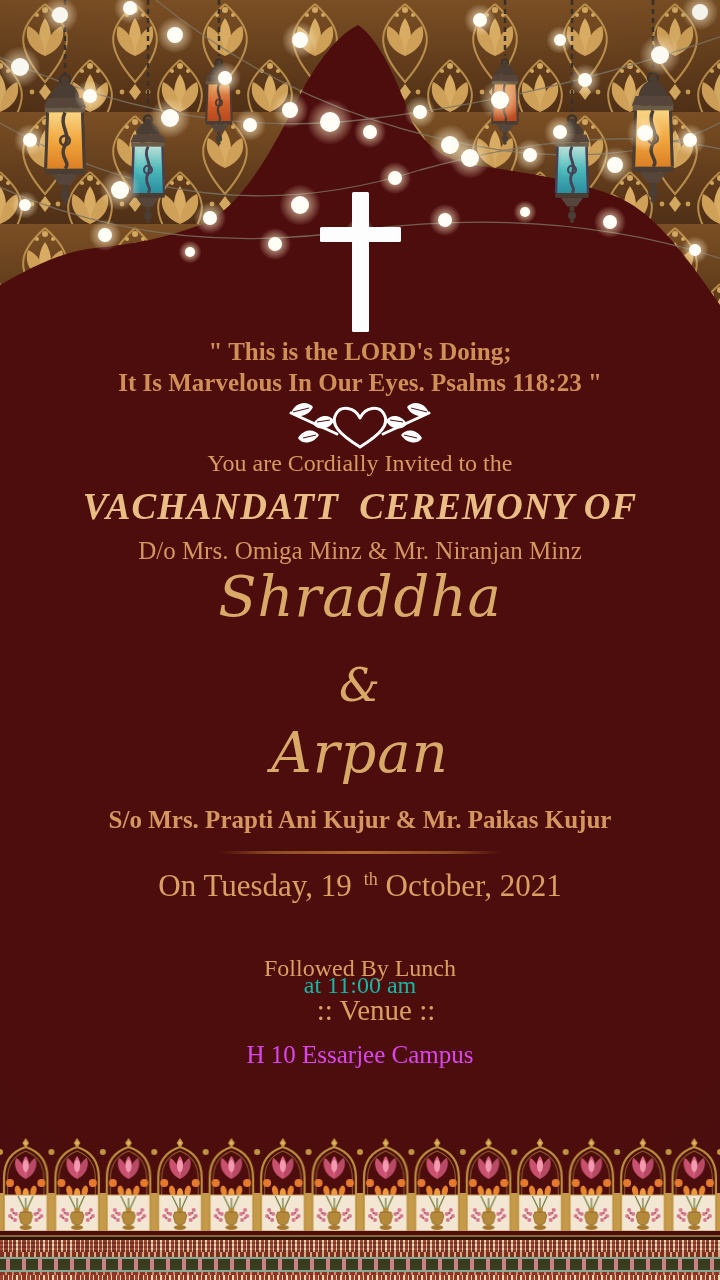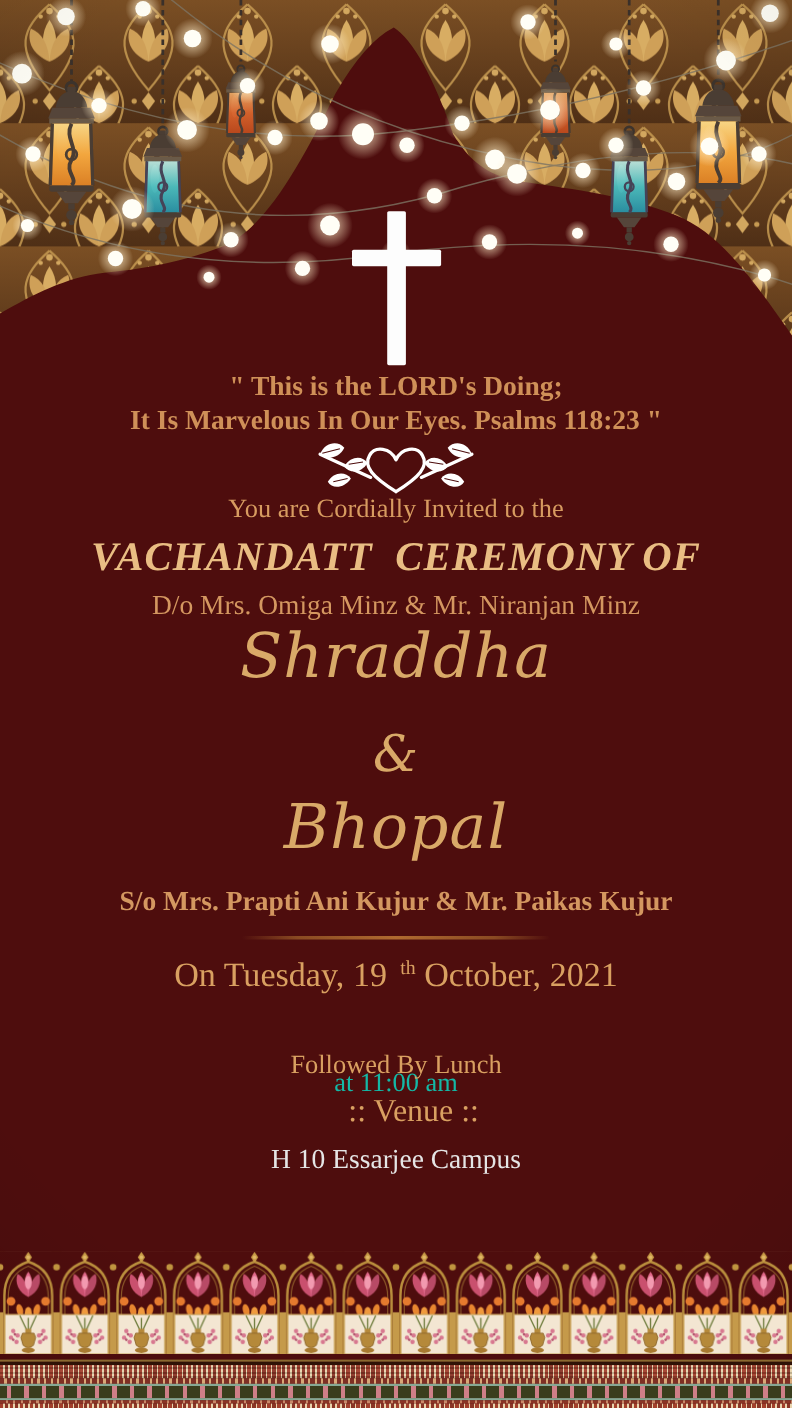--- a/index.html
+++ b/index.html
@@ -24,21 +24,21 @@
   .p1{top:537px;} .p2{top:806px;font-weight:bold;}
   .script-name{color:#d9a968;font-size:56px;font-style:italic;font-family:"DejaVu Serif", serif;letter-spacing:1px;}
   .n1{top:564px;} .amp{top:658px;font-size:46px;} .n2{top:720px;}
   .divider{position:absolute;top:851px;left:220px;width:280px;height:3px;border-radius:2px;
     background:linear-gradient(90deg, rgba(160,90,40,0) 0%, #8a4a22 18%, #b06a30 50%, #8a4a22 82%, rgba(160,90,40,0) 100%);}
   .date{top:868px;color:#d9a061;font-size:31px;}
   .date sup{font-size:18px;margin-left:12px;}
   .time{top:972px;color:#14b8a6;font-size:24px;}
   .meal{top:955px;color:#d9a061;font-size:24px;}
   .venueh{top:994px;color:#d9a061;font-size:29px;padding-left:16px;}
-  .addr{color:#e5e5e5;font-size:25px;line-height:29px;white-space:pre;}
+  .addr{color:#d946ef;font-size:25px;line-height:29px;white-space:pre;}
   .a1{top:1040px;} .a2{top:1069px;}
   .bottom-border{position:absolute;top:1138px;left:0;width:720px;height:142px;}
   .band{width:720px;}
   .b-goldline{height:2px;background:#8a6a30;}
   .b-dark{height:3px;background:#2f1206;}
   .b-check1{height:12px;background:
      repeating-linear-gradient(0deg, rgba(0,0,0,0.18) 0 2px, rgba(255,255,255,0.05) 2px 4px),
      repeating-linear-gradient(90deg,#a23f2c 0 3px,#e9d5ae 3px 4.5px,#8a3526 4.5px 7.5px,#e9d5ae 7.5px 9px);}
   .b-red2{height:5px;background:repeating-linear-gradient(90deg,#7e2f24 0 4px,#d8a878 4px 6px);}
   .b-teal{height:2px;background:#86a894;}
@@ -288,21 +288,21 @@
     <g stroke="#4e0d0d" stroke-width="1" fill="none">
       <path d="M18,10 L34,6 M42,20 L55,18 M41,33 L28,36 M152,10 L136,6 M128,20 L115,18 M129,33 L142,36"></path>
     </g>
   </svg>
 
   <div class="abs title">VACHANDATT  CEREMONY OF</div>
   <div class="abs invite">You are Cordially Invited to the</div>
   <div class="abs parents p1">D/o Mrs. Omiga Minz &amp; Mr. Niranjan Minz</div>
   <div class="abs script-name n1">Shraddha</div>
   <div class="abs script-name amp">&amp;</div>
-  <div class="abs script-name n2">Bhopal</div>
+  <div class="abs script-name n2">Arpan</div>
   <div class="abs parents p2">S/o Mrs. Prapti Ani Kujur &amp; Mr. Paikas Kujur</div>
 
   <div class="divider"></div>
 
   <div class="abs date"><span>On Tuesday, 19</span><sup>th</sup><span> October, 2021</span></div>
   <div class="abs time">at 11:00 am</div>
   <div class="abs meal">Followed By Lunch</div>
   <div class="abs venueh">:: Venue ::</div>
   <div class="abs addr a1">H 10 Essarjee Campus</div>
 

